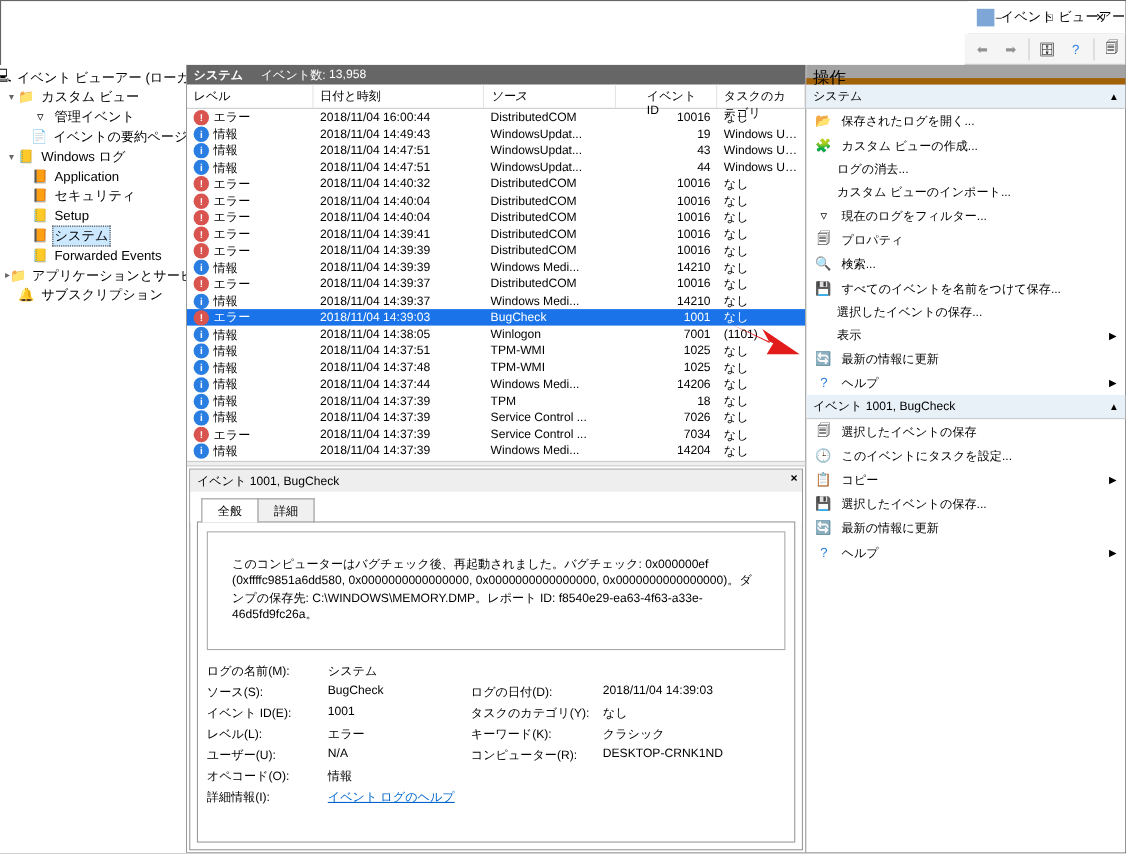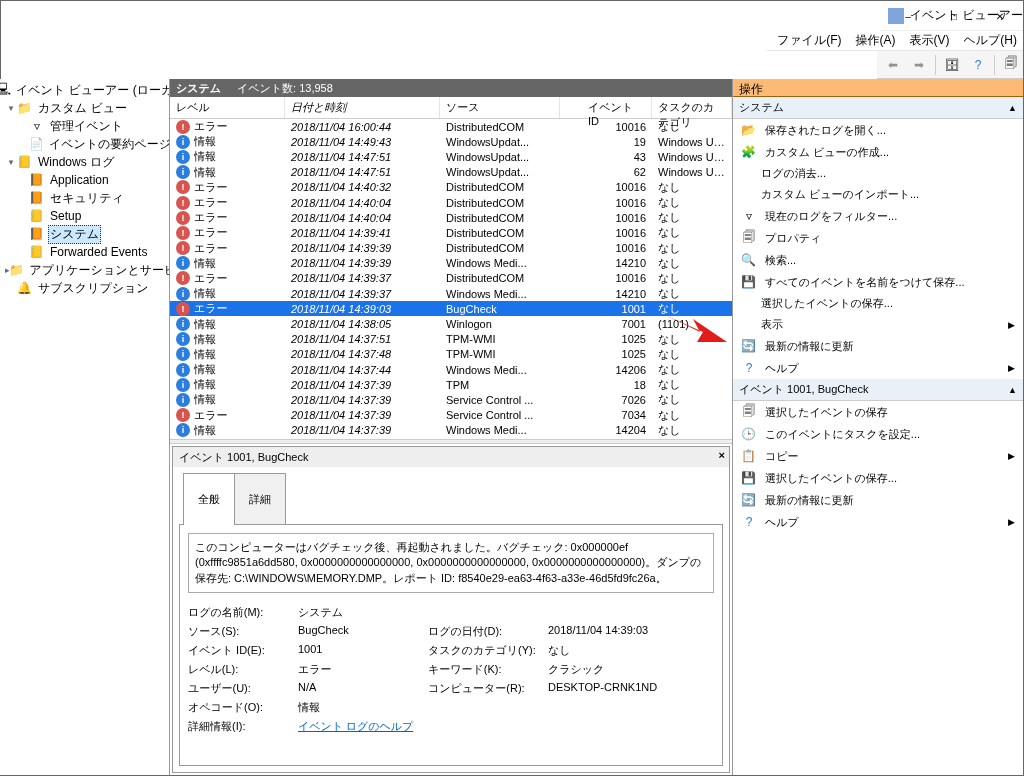--- a/index.html
+++ b/index.html
@@ -25,70 +25,64 @@
   .center { flex:1; display:flex; flex-direction:column; border-right:1px solid #999; min-width:0;}
   .list-header { height:18px; background:#666; color:#fff; display:flex; align-items:center; padding-left:6px; font-size:11px;}
   .list-header span.sep{margin:0 8px;}
   .grid-head { height:22px; background:#fff; display:flex; border-bottom:1px solid #ccc;}
   .gh { border-right:1px solid #e5e5e5; padding:3px 6px; font-size:11px;}
   .rows { flex:0 0 320px; overflow-y:scroll; position:relative;}
   .row { display:flex; height:15.2px; align-items:center; font-size:11px;}
   .row.selected { background:#1a73e8; color:#fff;}
   .cell { padding:0 6px; overflow:hidden; text-overflow:ellipsis; white-space:nowrap;}
   .c-level { width:115px; display:flex; align-items:center; gap:4px;}
-  .c-date { width:155px;font-style:italic;}
+  .c-date { width:155px;}
   .c-source { width:120px;}
   .c-id { width:70px; text-align:right;margin-left:22px;}
   .c-cat { width:80px;}
   .lvl-icon { width:14px; height:14px; border-radius:50%; display:inline-flex; align-items:center; justify-content:center; color:#fff; font-size:9px; font-weight:bold;}
   .lvl-error { background:#d9534f;}
   .lvl-info { background:#2a7de1;}
   .splitter-h { height:5px; background:#eee; border-top:1px solid #ccc; border-bottom:1px solid #ccc; cursor:row-resize;}
   .detail-pane { flex:1; display:flex; flex-direction:column; border:1px solid #999; margin:2px;}
   .detail-title { height:20px; background:#eee; display:flex; align-items:center; padding:0 6px; position:relative; font-size:11px;}
   .detail-close { position:absolute; right:4px; top:2px; cursor:pointer; font-weight:bold;}
   .tabs { display:flex; padding:6px 6px 0 10px; background:#fff;}
-  .tab { padding:18px 14px; font-size:11px; border:1px solid #999; border-bottom:none; background:#f0f0f0; cursor:pointer; margin-right:-1px;}
+  .tab { padding:3px 14px; font-size:11px; border:1px solid #999; border-bottom:none; background:#f0f0f0; cursor:pointer; margin-right:-1px;}
   .tab.active { background:#fff; position:relative; z-index:1;}
   .detail-body { flex:1; border:1px solid #999; margin:0 6px 6px 6px; margin-top:-1px; padding:8px; overflow:auto; font-size:11px;}
-  .msg-box { border:1px solid #aaa; padding:6px; background:#fff; margin-bottom:12px; line-height:1.4;}
+  .msg-box { border:1px solid #aaa; padding:22px; background:#fff; margin-bottom:12px; line-height:1.4;}
   .prop-grid { display:grid; grid-template-columns: 110px 130px 120px 150px; row-gap:4px; font-size:11px;}
   .prop-lbl {}
   .prop-val {}
   .link { color:#0066cc; text-decoration:underline; cursor:pointer;font-family:Liberation Serif, serif;}
   .actions-pane { width:290px; display:flex; flex-direction:column;}
-  .actions-title { height:18px; background:#fdba74; border-bottom:1px solid #a16207; padding:2px 6px; font-size:12px;}
+  .actions-title { height:18px; background:#a3a3a3; border-bottom:6px solid #a16207; padding:2px 6px; font-size:15px;}
   .action-section-hdr { background:#e8f0f8; padding:3px 6px; font-size:11px; border-bottom:1px solid #ccc; display:flex; justify-content:space-between; align-items:center;}
   .action-list { }
   .action-item { display:flex; align-items:center; padding:3px 8px; gap:8px; font-size:11px;}
   .action-item.sub { padding-left:28px; font-size:11px;}
   .ai-icon { width:16px; height:16px; display:inline-flex; align-items:center; justify-content:center; font-size:12px;}
   .chev { font-size:9px;}
-  .gh.c-level{width:115px;} .gh.c-date{width:155px;} .gh.c-source{width:120px;} .gh.c-id{width:70px; text-align:left;} .gh.c-cat{flex:1;}
+  .gh.c-level{width:115px;} .gh.c-date{width:155px;} .gh.c-source{width:120px;font-style:italic;} .gh.c-id{width:70px; text-align:left;} .gh.c-cat{flex:1;}
 </style>
 </head>
 <body>
 
 <div class="window">
   <div class="titlebar">
     <div class="titlebar-icon"></div>
     <span>イベント ビューアー</span>
     <div class="titlebtns">
       <div class="titlebtn">‒</div>
       <div class="titlebtn">□</div>
       <div class="titlebtn">✕</div>
     </div>
   </div>
 
-  <div class="menubar">
-    <span class="menuitem">ファイル(F)</span>
-    <span class="menuitem">操作(A)</span>
-    <span class="menuitem">表示(V)</span>
-    <span class="menuitem">ヘルプ(H)</span>
-  </div>
 
   <div class="toolbar">
     <div class="tbtn disabled">⬅</div>
     <div class="tbtn disabled">➡</div>
     <div class="tbsep"></div>
     <div class="tbtn">🗄</div>
     <div class="tbtn" style="color:#2a7de1;">?</div>
     <div class="tbsep"></div>
     <div class="tbtn">🗐</div>
   </div>
@@ -196,21 +190,21 @@
             <div class="cell c-id">43</div>
             <div class="cell c-cat">Windows Updat...</div>
           </div>
           <div class="row">
             <div class="cell c-level">
               <span class="lvl-icon lvl-info">i</span>
               <span>情報</span>
             </div>
             <div class="cell c-date">2018/11/04 14:47:51</div>
             <div class="cell c-source">WindowsUpdat...</div>
-            <div class="cell c-id">62</div>
+            <div class="cell c-id">44</div>
             <div class="cell c-cat">Windows Updat...</div>
           </div>
           <div class="row">
             <div class="cell c-level">
               <span class="lvl-icon lvl-error">!</span>
               <span>エラー</span>
             </div>
             <div class="cell c-date">2018/11/04 14:40:32</div>
             <div class="cell c-source">DistributedCOM</div>
             <div class="cell c-id">10016</div>

